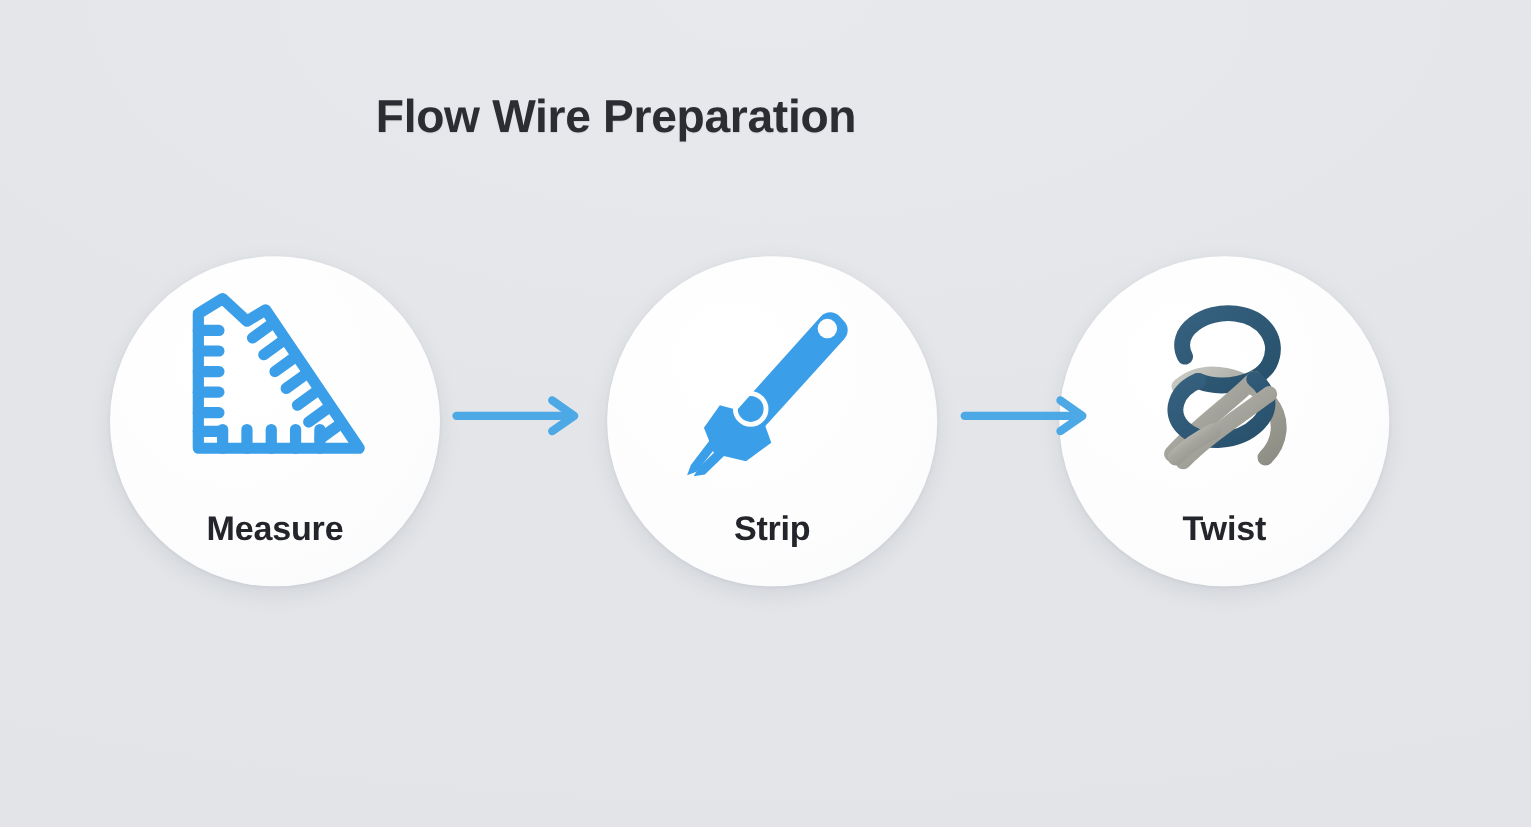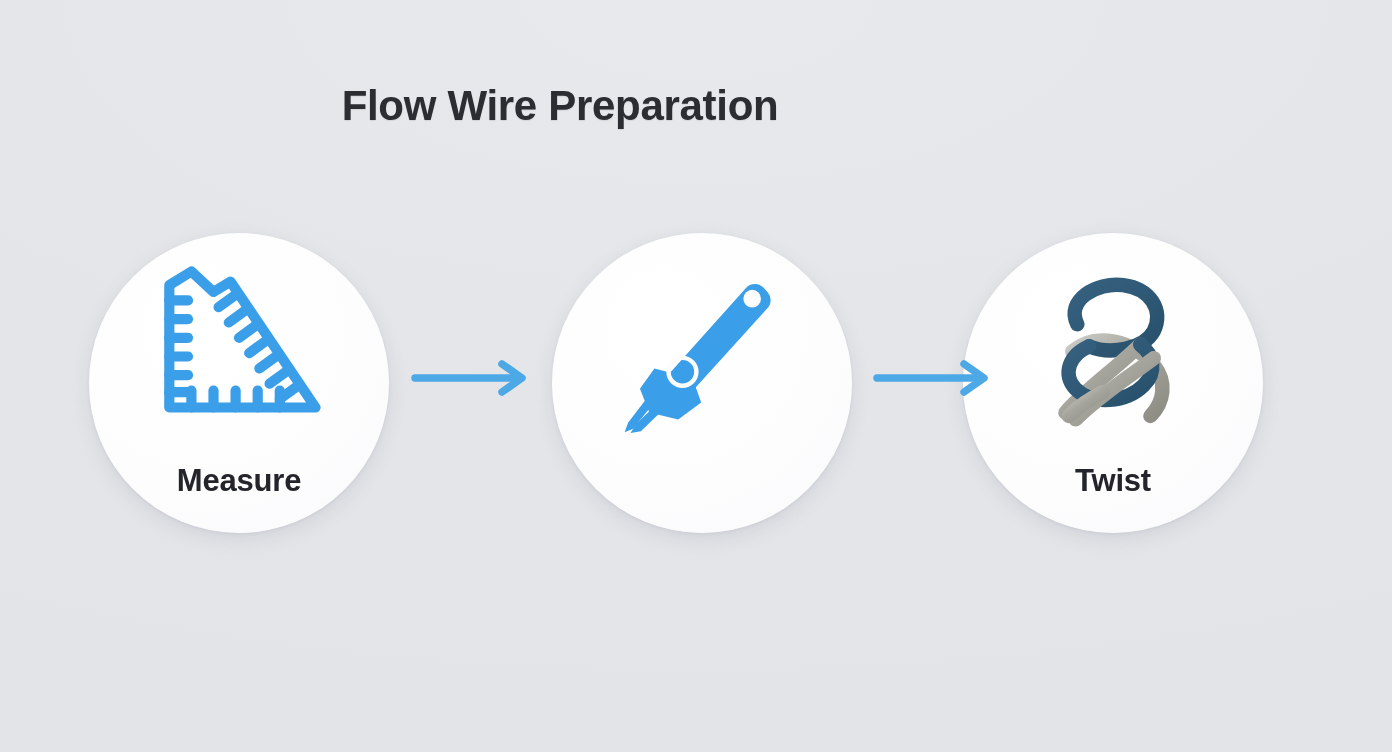--- a/index.html
+++ b/index.html
@@ -47,21 +47,21 @@
     width: 1392px;
     height: 300px;
   }
 
   .step {
     position: absolute;
     top: 0;
     width: 300px;
     height: 300px;
   }
-  .step-1 { left: 89px;  }
+  .step-1 { left: 100px;  }
   .step-2 { left: 552px; }
   .step-3 { left: 963px;}
 
   .step-circle {
     position: absolute;
     inset: 0;
     border-radius: 50%;
     background: radial-gradient(circle at 38% 32%, #ffffff 0%, #fdfdfe 58%, #f8f9fa 100%);
     box-shadow:
       0 6px 18px rgba(120,126,140,0.16),
@@ -170,20 +170,21 @@
 
             <path d="M28.5 85.0 L14.0 99.0 L8.0 100.0 L11.0 95.0 L26.0 80.5 Z"></path>
           </g>
 
           <circle cx="79.5" cy="21.0" r="5.2" fill="#fdfdfe"></circle>
 
           <circle cx="38.5" cy="64.0" r="8.2" fill="none" stroke="#fdfdfe" stroke-width="2.6"></circle>
           <circle cx="38.5" cy="64.0" r="4.2" fill="#3a9ee8"></circle>
         </svg>
       </div>
+      <div class="step-label">Strip</div>
     </div>
 
     <div class="step step-3">
       <div class="step-circle"></div>
       <div class="step-icon">
         <svg viewBox="0 0 100 100" xmlns="http://www.w3.org/2000/svg">
           <defs>
             <linearGradient id="silverGrad" x1="0" y1="0" x2="1" y2="1">
               <stop offset="0%" stop-color="#c9c9c4"></stop>
               <stop offset="45%" stop-color="#a5a59d"></stop>

